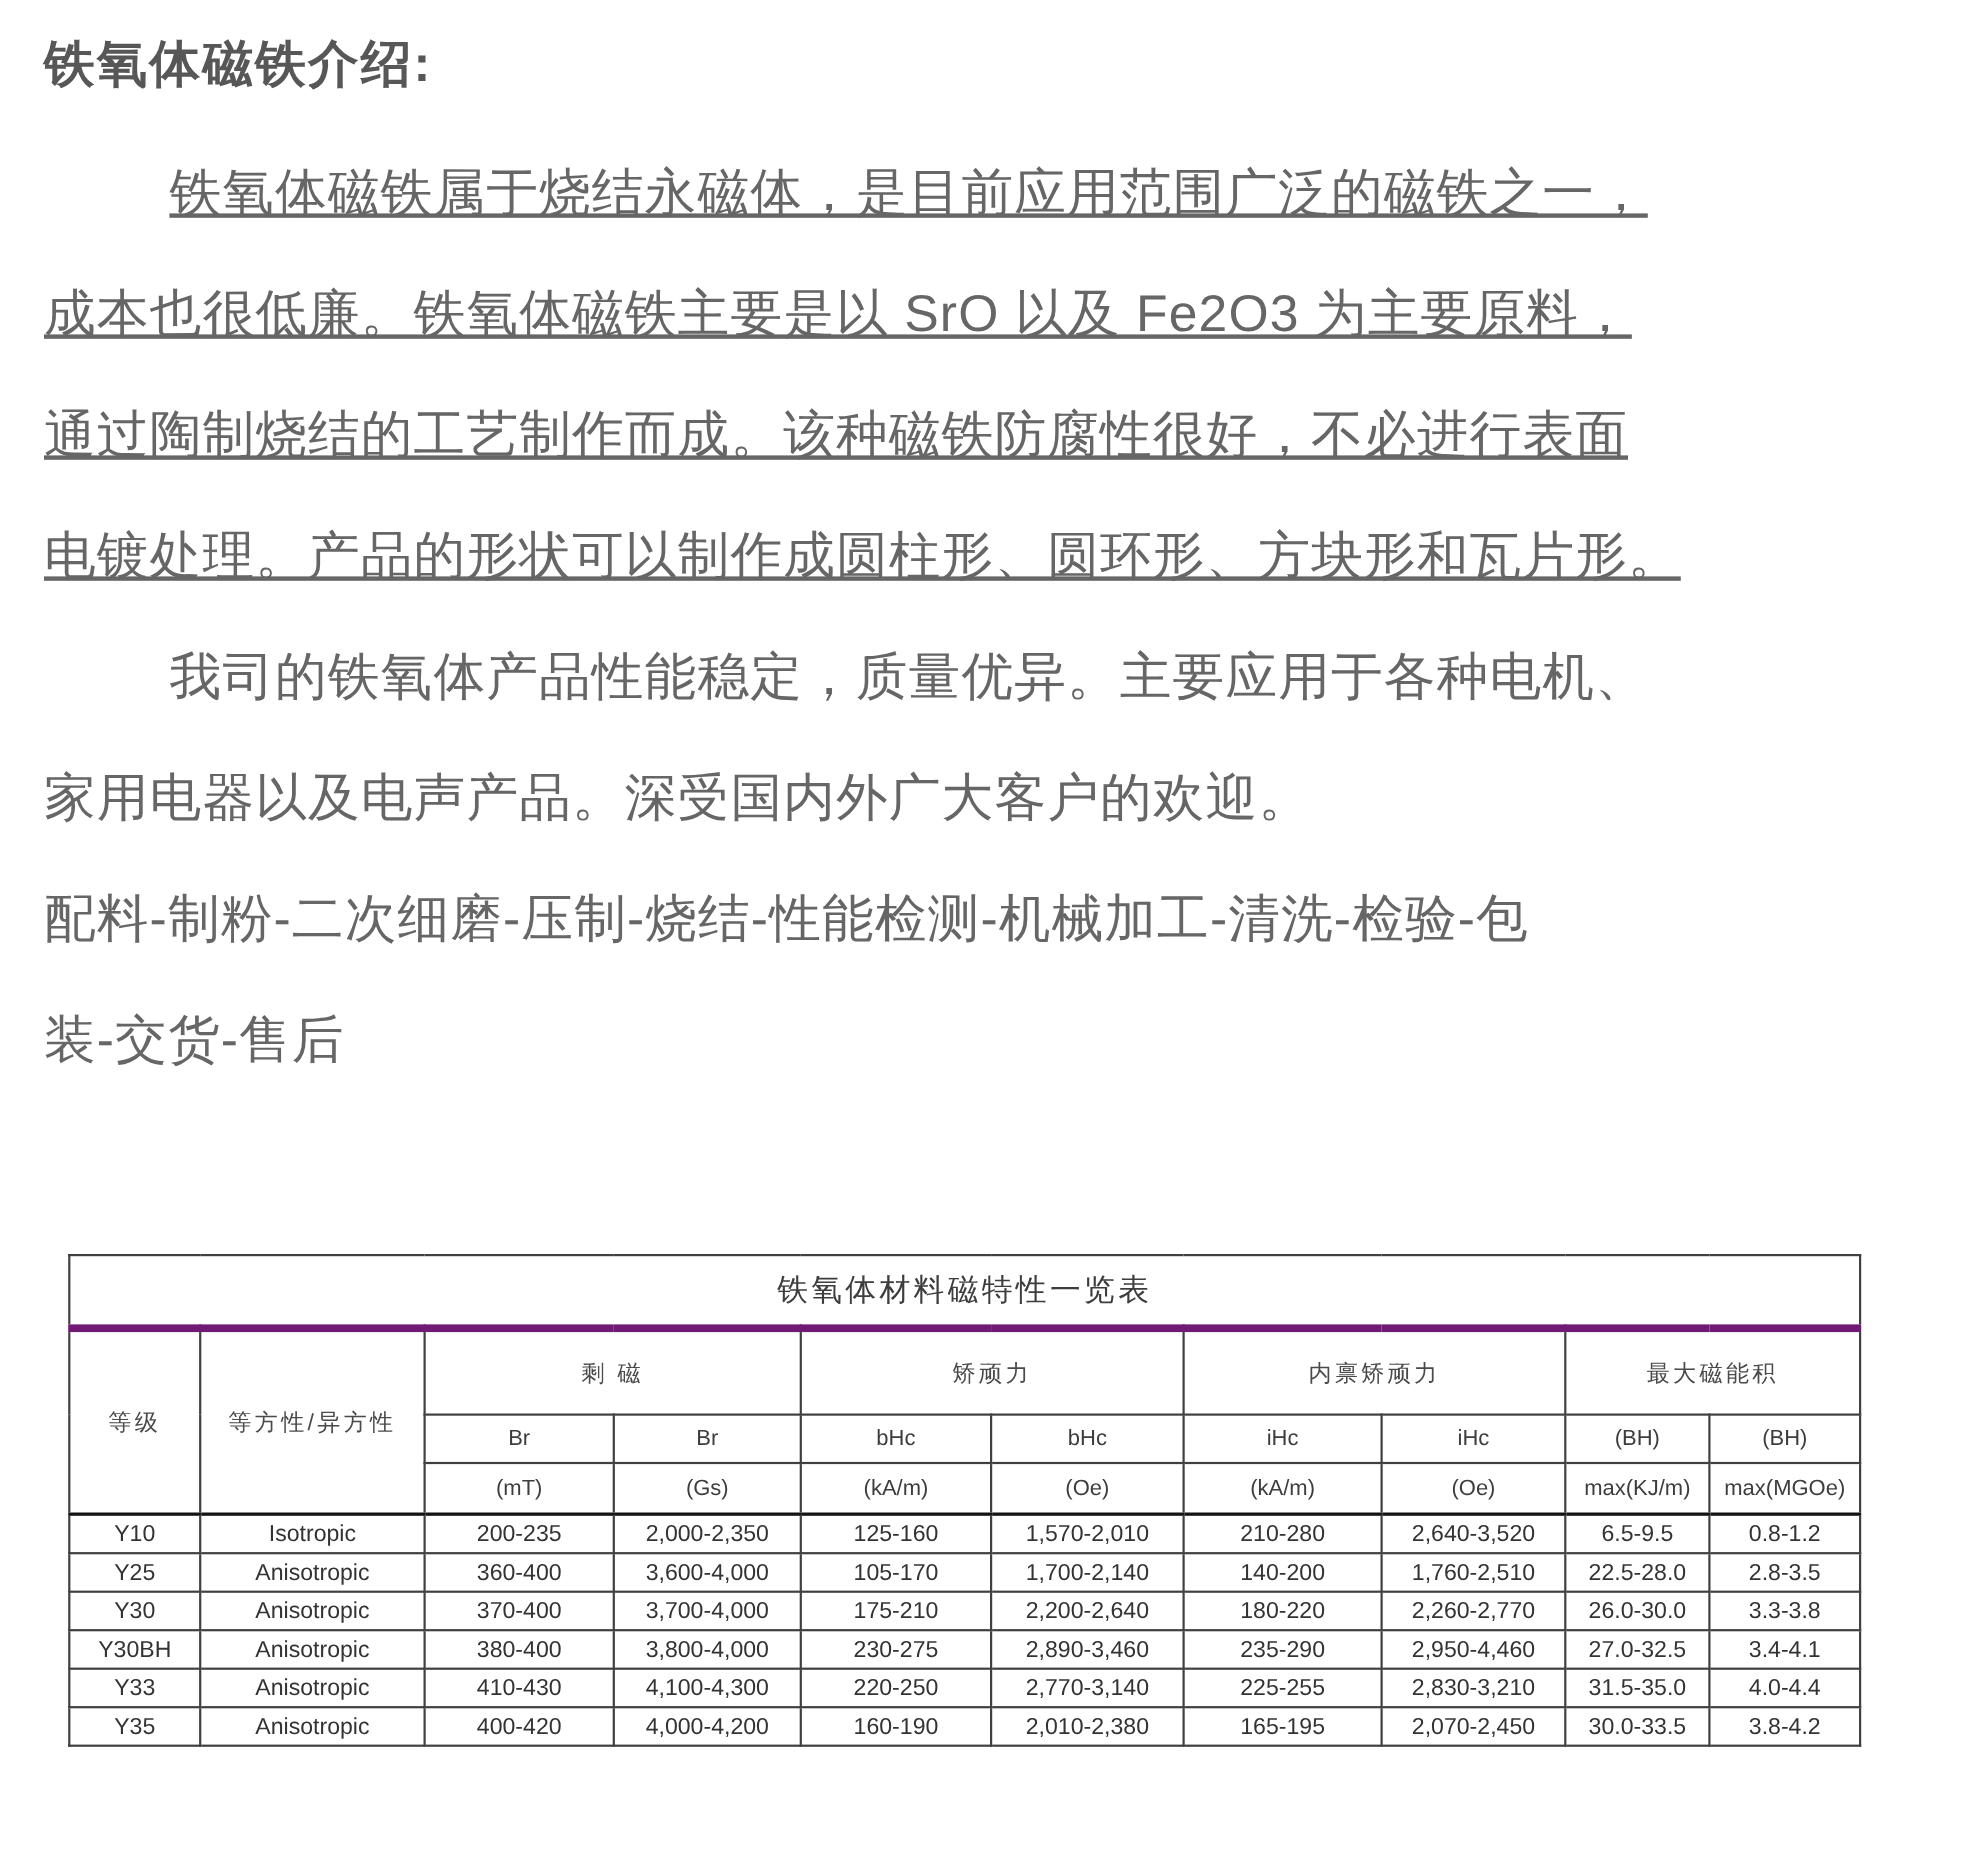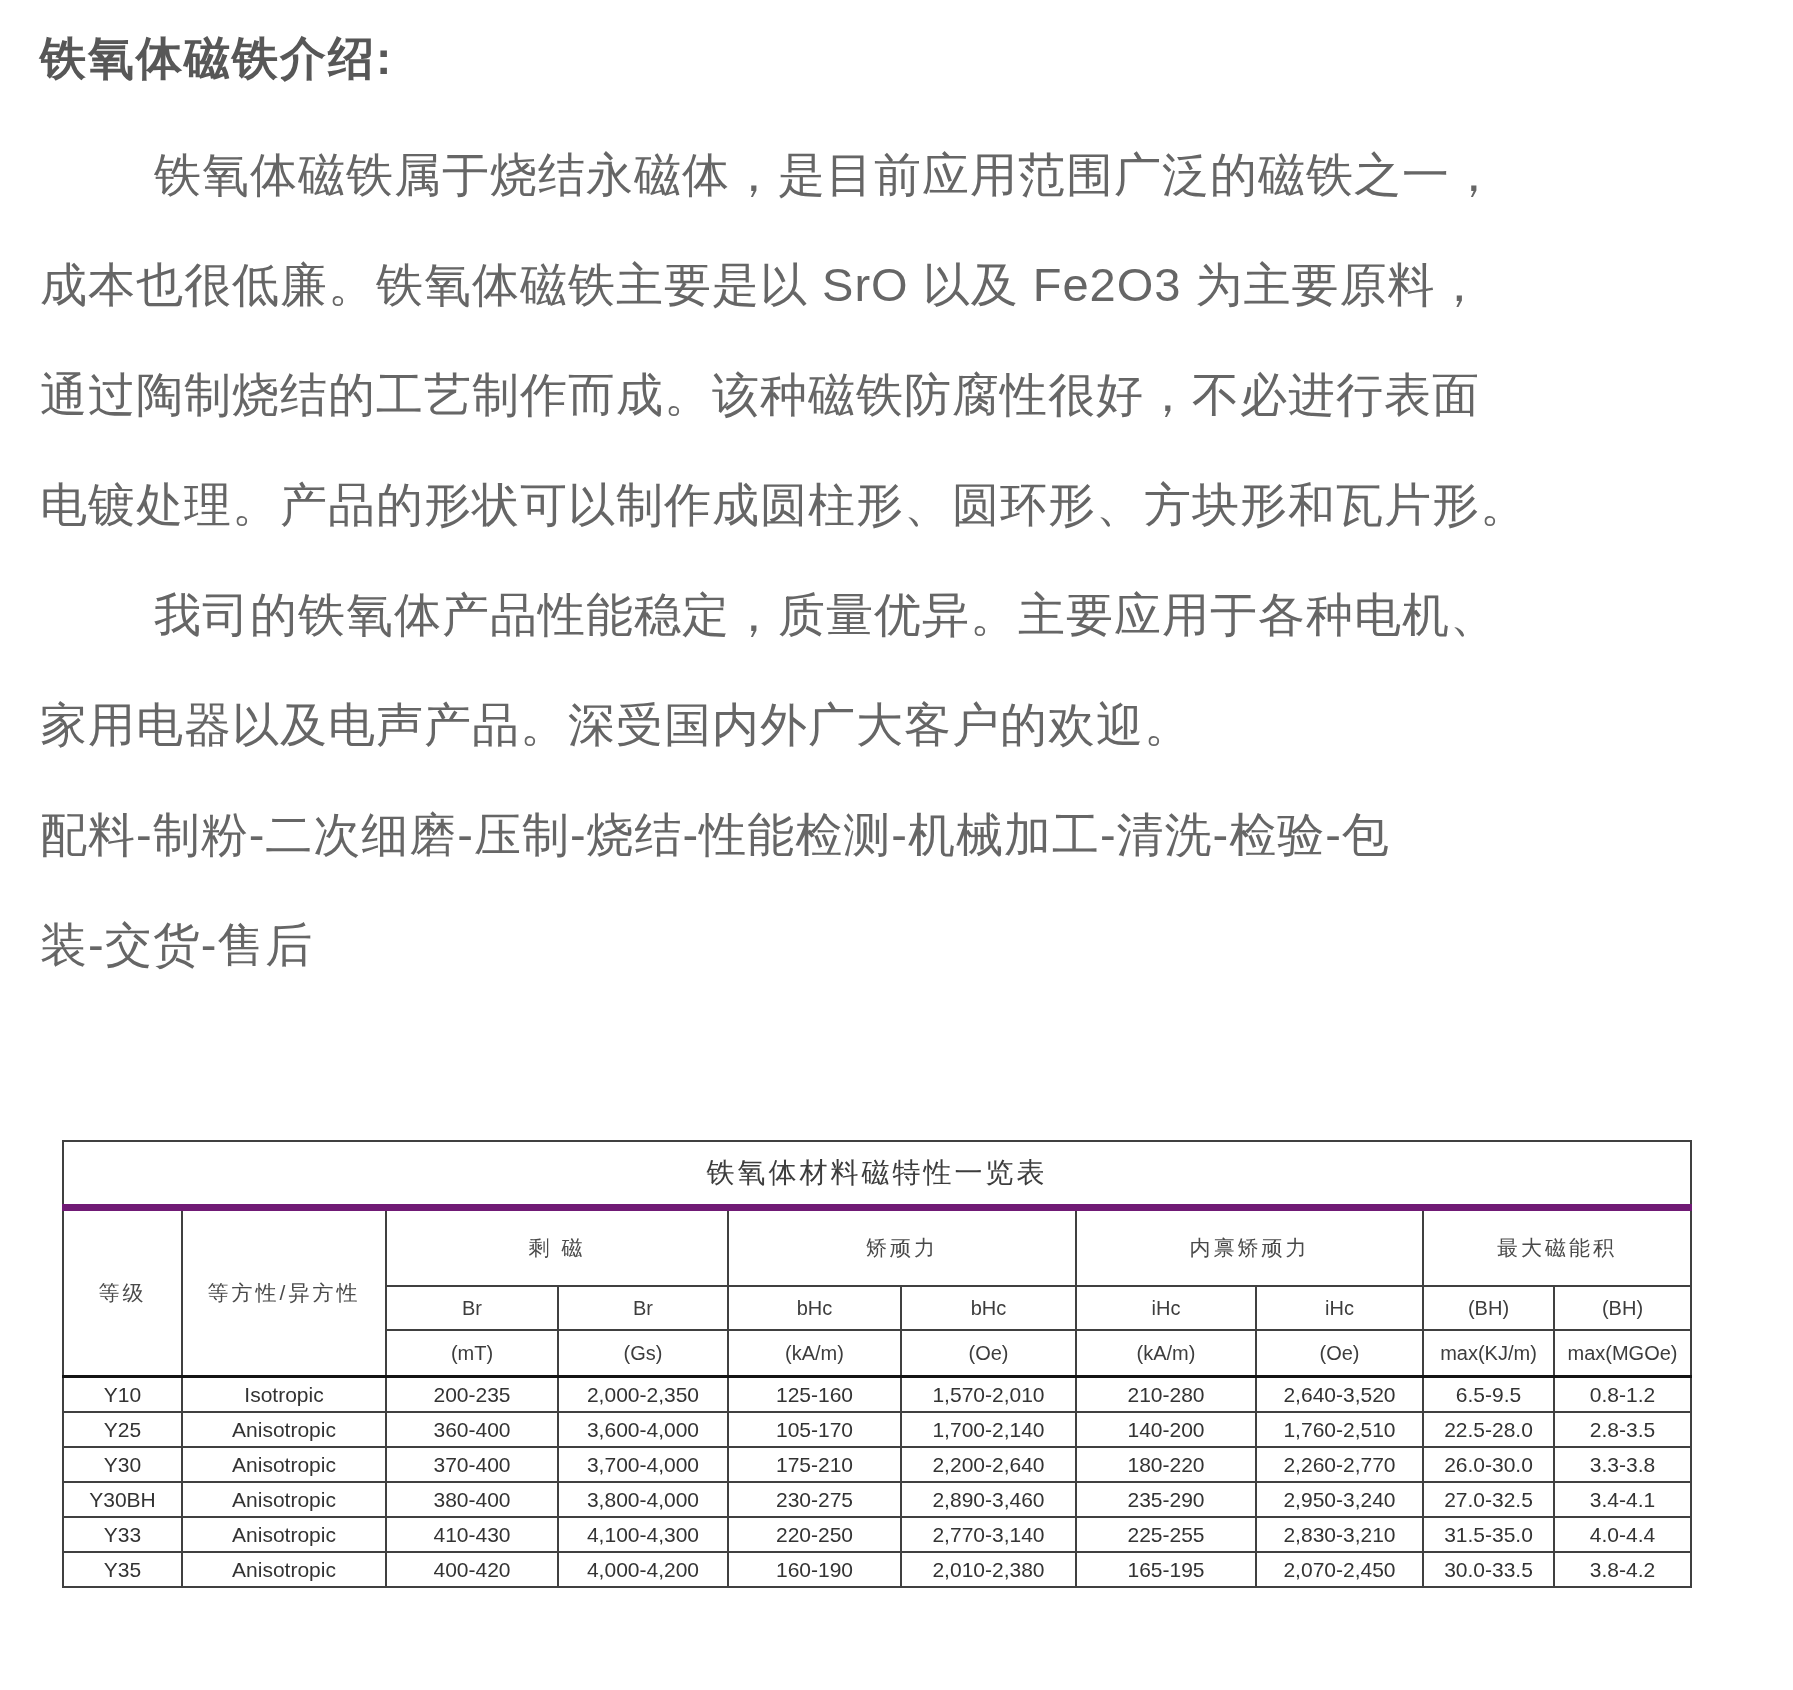--- a/index.html
+++ b/index.html
@@ -8,21 +8,21 @@
     font-family:"Liberation Sans","DejaVu Sans",sans-serif;color:#666;
   }
   .doc{padding:22px 40px 0 40px;}
   .h-bold{
     font-size:46px;font-weight:bold;color:#575757;margin:0;
     letter-spacing:2px;white-space:nowrap;
   }
   h1.h-bold{line-height:72px;}
   h2.h-bold{line-height:110px;}
   .para{margin:0;}
-  .p1{margin-top:26px;}
+  .p1{margin-top:26px;text-decoration:underline;}
   .line{
     font-size:47px;line-height:110px;color:#666;
     letter-spacing:1px;white-space:nowrap;
   }
   .indent{text-indent:114px;}
   table.props{
     border-collapse:collapse;table-layout:fixed;width:1628px;
     margin:140px 0 0 22px;background:#fff;border:2px solid #222;
   }
   table.props td{
@@ -144,21 +144,21 @@
         <td>3.3-3.8</td>
       </tr>
       <tr class="r-data">
         <td>Y30BH</td>
         <td>Anisotropic</td>
         <td>380-400</td>
         <td>3,800-4,000</td>
         <td>230-275</td>
         <td>2,890-3,460</td>
         <td>235-290</td>
-        <td>2,950-3,240</td>
+        <td>2,950-4,460</td>
         <td>27.0-32.5</td>
         <td>3.4-4.1</td>
       </tr>
       <tr class="r-data">
         <td>Y33</td>
         <td>Anisotropic</td>
         <td>410-430</td>
         <td>4,100-4,300</td>
         <td>220-250</td>
         <td>2,770-3,140</td>

